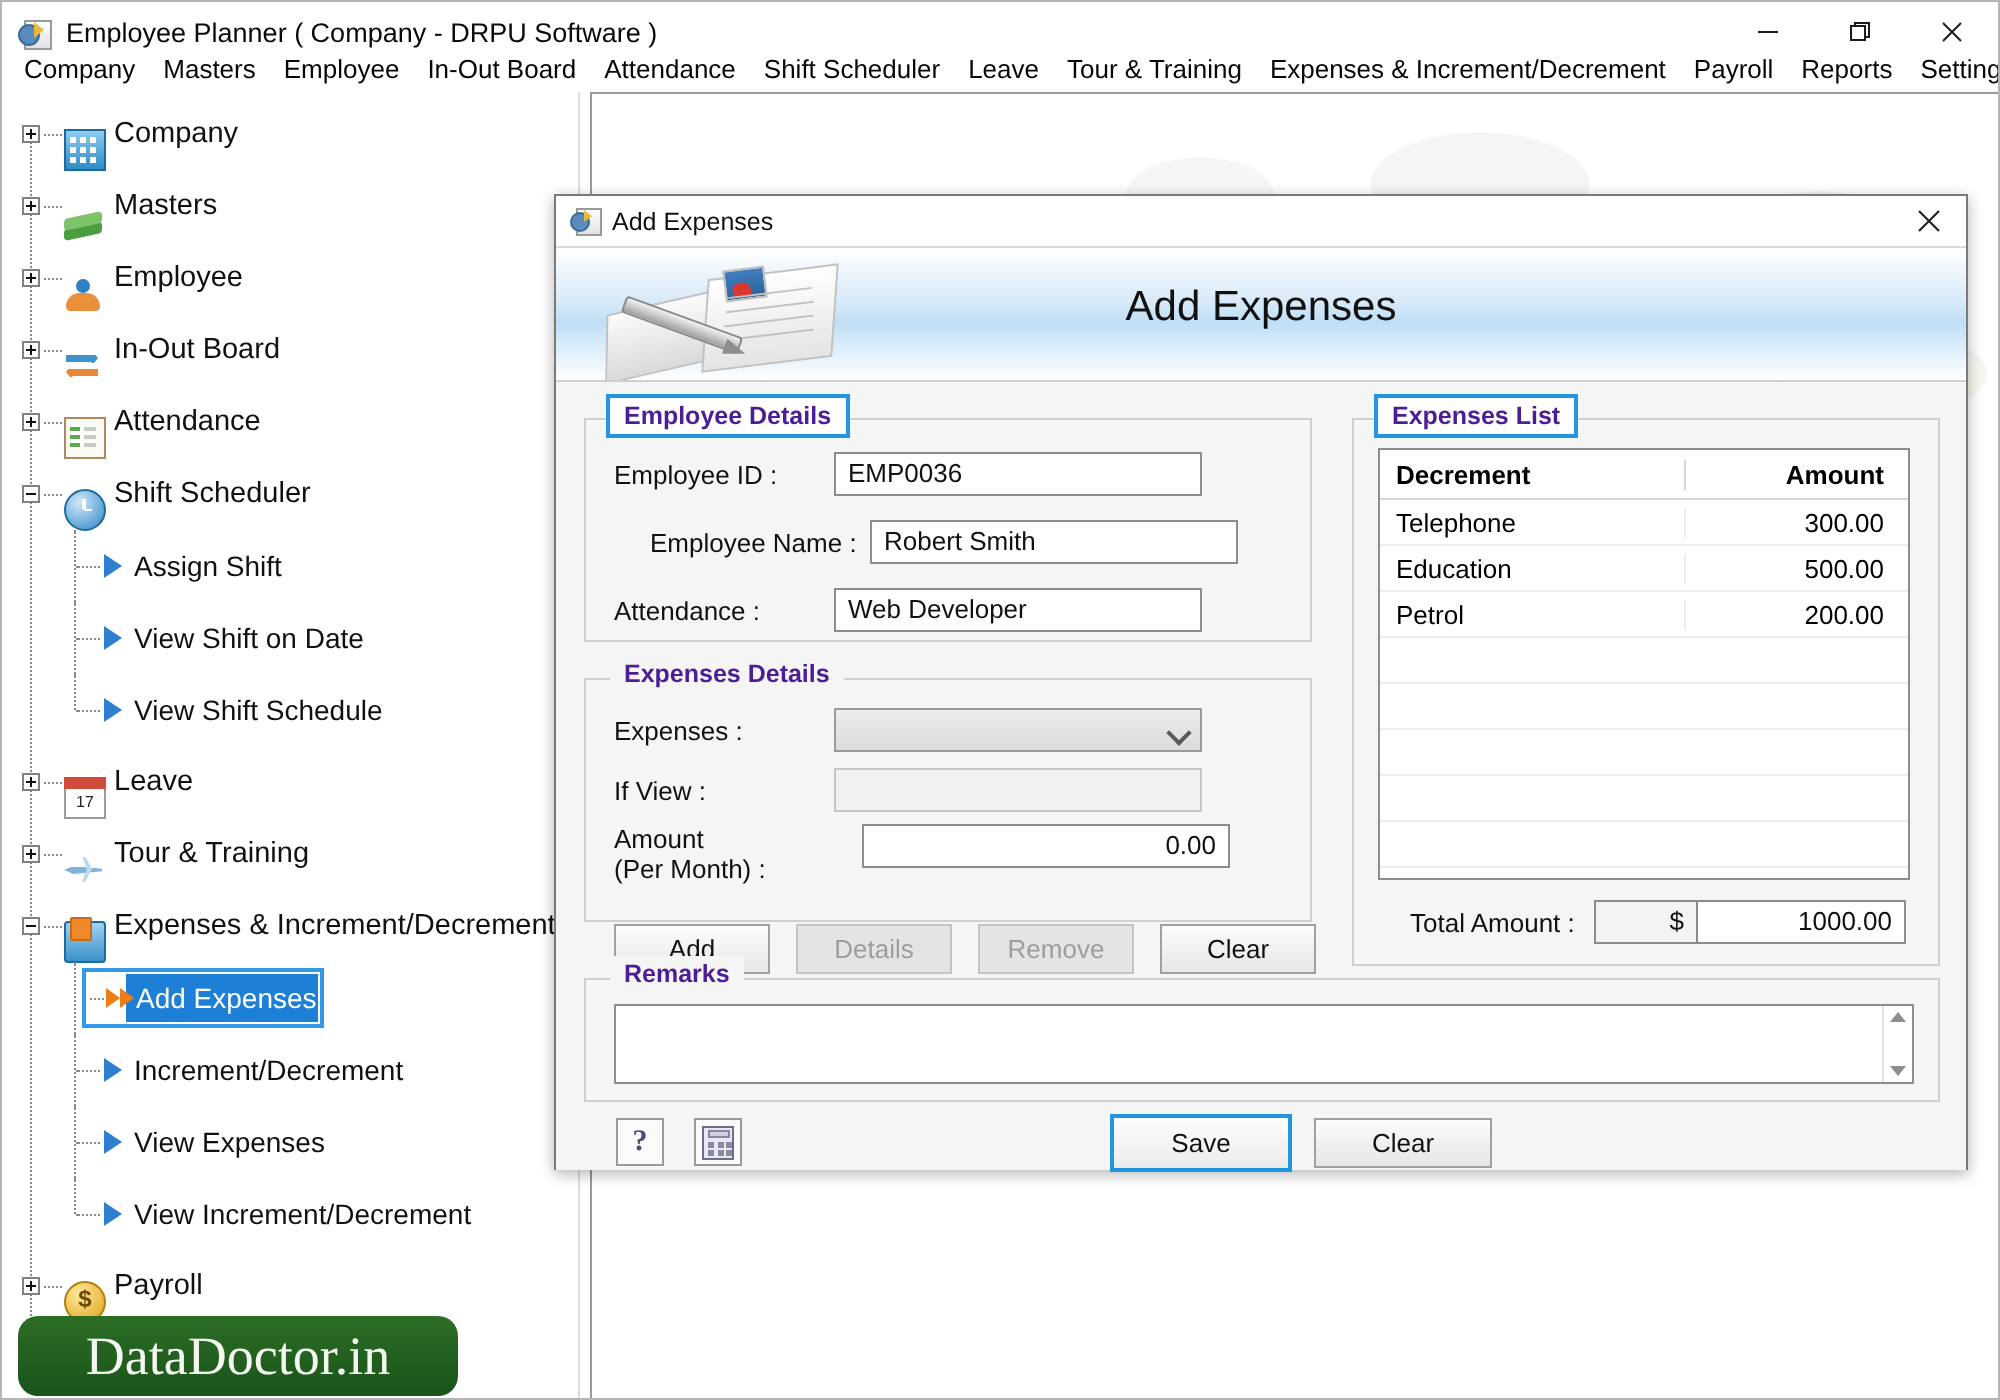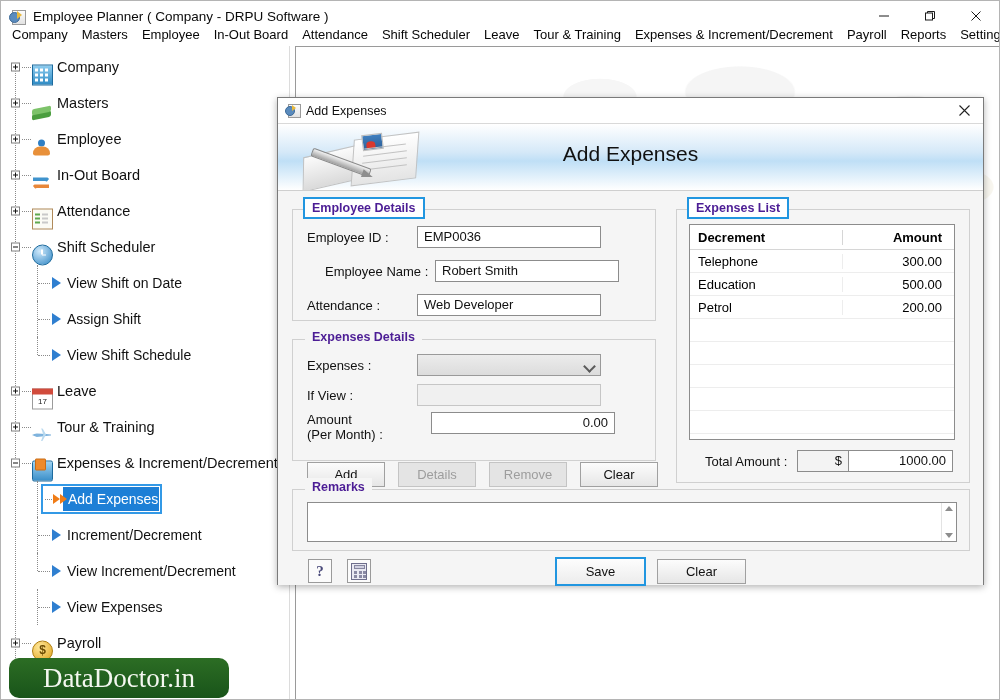--- a/index.html
+++ b/index.html
@@ -447,28 +447,28 @@
           <span class="expander"></span>
           <span class="dots"></span>
           <span class="ticon ic ic-shift"></span>
           <span class="tlabel">Shift Scheduler</span>
         </div>
 
         <div class="trow child">
           <span class="vline2" style="top:0;height:36px;"></span>
           <span class="dots2"></span>
           <span class="arrow"></span>
-          <span class="tlabel">View Shift on Date</span>
+          <span class="tlabel">Assign Shift</span>
         </div>
 
         <div class="trow child">
           <span class="vline2" style="top:0;height:36px;"></span>
           <span class="dots2"></span>
           <span class="arrow"></span>
-          <span class="tlabel">Assign Shift</span>
+          <span class="tlabel">View Shift on Date</span>
         </div>
 
         <div class="trow child">
           <span class="vline2" style="top:0;height:18px;"></span>
           <span class="dots2"></span>
           <span class="arrow"></span>
           <span class="tlabel">View Shift Schedule</span>
         </div>
 
         <div class="trow">
@@ -505,31 +505,31 @@
         </div>
 
         <div class="trow child">
           <span class="vline2" style="top:0;height:36px;"></span>
           <span class="dots2"></span>
           <span class="arrow"></span>
           <span class="tlabel">Increment/Decrement</span>
         </div>
 
         <div class="trow child">
+          <span class="vline2" style="top:0;height:36px;"></span>
+          <span class="dots2"></span>
+          <span class="arrow"></span>
+          <span class="tlabel">View Expenses</span>
+        </div>
+
+        <div class="trow child">
           <span class="vline2" style="top:0;height:18px;"></span>
           <span class="dots2"></span>
           <span class="arrow"></span>
           <span class="tlabel">View Increment/Decrement</span>
-        </div>
-
-        <div class="trow child">
-          <span class="vline2" style="top:0;height:36px;"></span>
-          <span class="dots2"></span>
-          <span class="arrow"></span>
-          <span class="tlabel">View Expenses</span>
         </div>
 
         <div class="trow">
           <span class="expander plus"></span>
           <span class="dots"></span>
           <span class="ticon ic ic-pay"></span>
           <span class="tlabel">Payroll</span>
         </div>
 
       </div>

